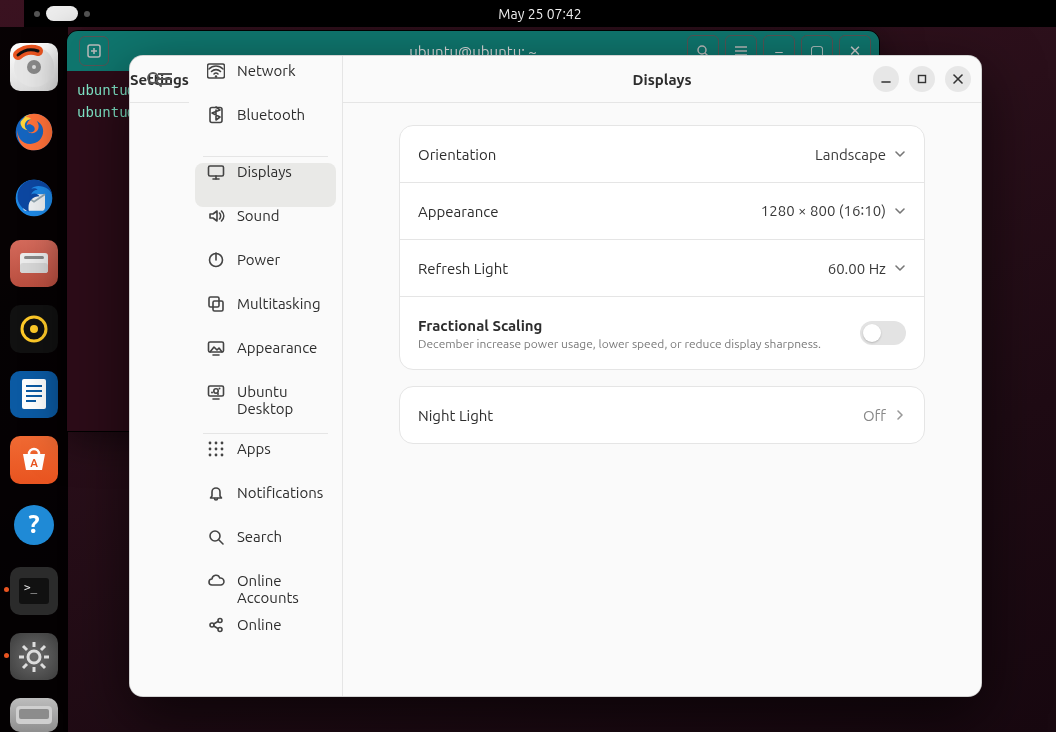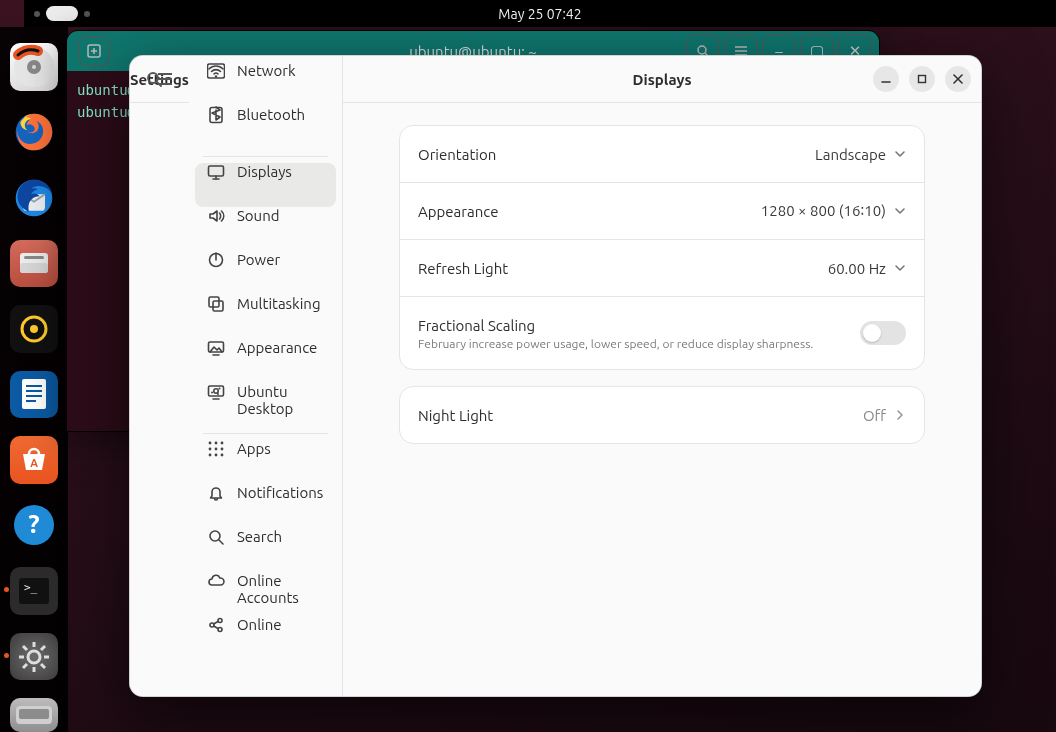--- a/index.html
+++ b/index.html
@@ -88,21 +88,21 @@
   .row .key{flex:1}
   .row.big{height:72px}
   .row .sub{font-size:12px;color:var(--text-sub);margin-top:3px}
   .row .val{color:#3a3a3a;margin-right:8px}
   .chev{color:#888;display:flex;align-items:center}
   .switch{width:46px;height:24px;border-radius:12px;background:#e3e3e3;position:relative}
   .switch::after{content:"";position:absolute;left:3px;top:3px;width:18px;height:18px;border-radius:9px;background:#fff;box-shadow:0 1px 2px rgba(0,0,0,.2)}
   .card + .card{margin-top:16px}
 
   
-  .title-sec{font-weight:400}
+  .title-sec{font-weight:700}
 </style>
 </head>
 <body>
 
 <div class="panel">
   <div class="dots">
     <span class="pd"></span>
     <span class="pill"></span>
     <span class="pd"></span>
   </div>
@@ -452,21 +452,21 @@
           <span class="val">60.00 Hz</span>
           <span class="chev">
               <svg width="12" height="12" viewBox="0 0 12 12">
                 <path d="M2 4l4 4 4-4" fill="none" stroke="#777" stroke-width="1.6" stroke-linecap="round" stroke-linejoin="round"></path>
               </svg>
             </span>
         </div>
         <div class="row big">
           <div class="key">
             <div class="title-sec">Fractional Scaling</div>
-            <div class="sub">February increase power usage, lower speed, or reduce display sharpness.</div>
+            <div class="sub">December increase power usage, lower speed, or reduce display sharpness.</div>
           </div>
           <div class="switch"></div>
         </div>
       </div>
 
       <div class="card">
         <div class="row">
           <span class="key">Night Light</span>
           <span class="val" style="color:#888">Off</span>
           <span class="chev">

